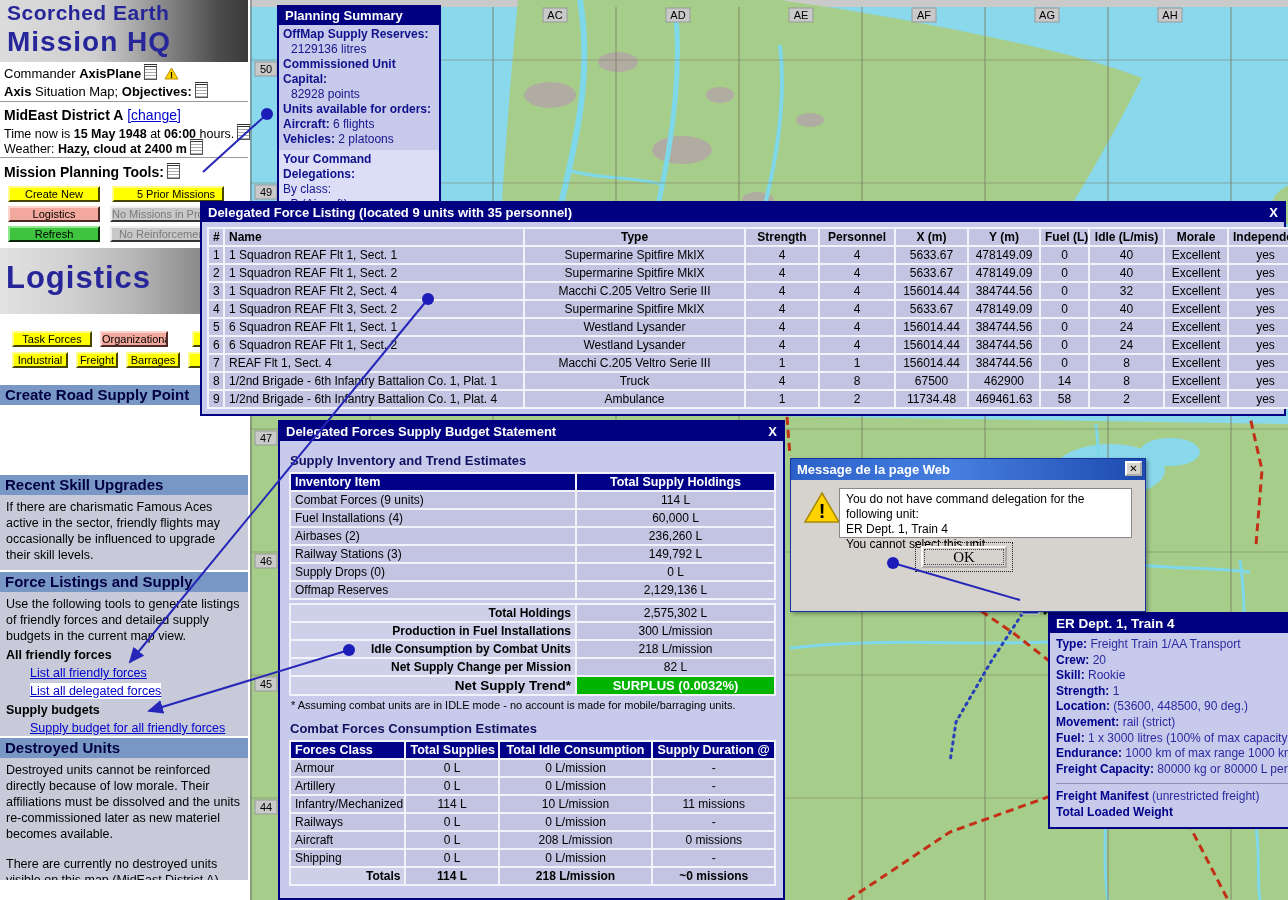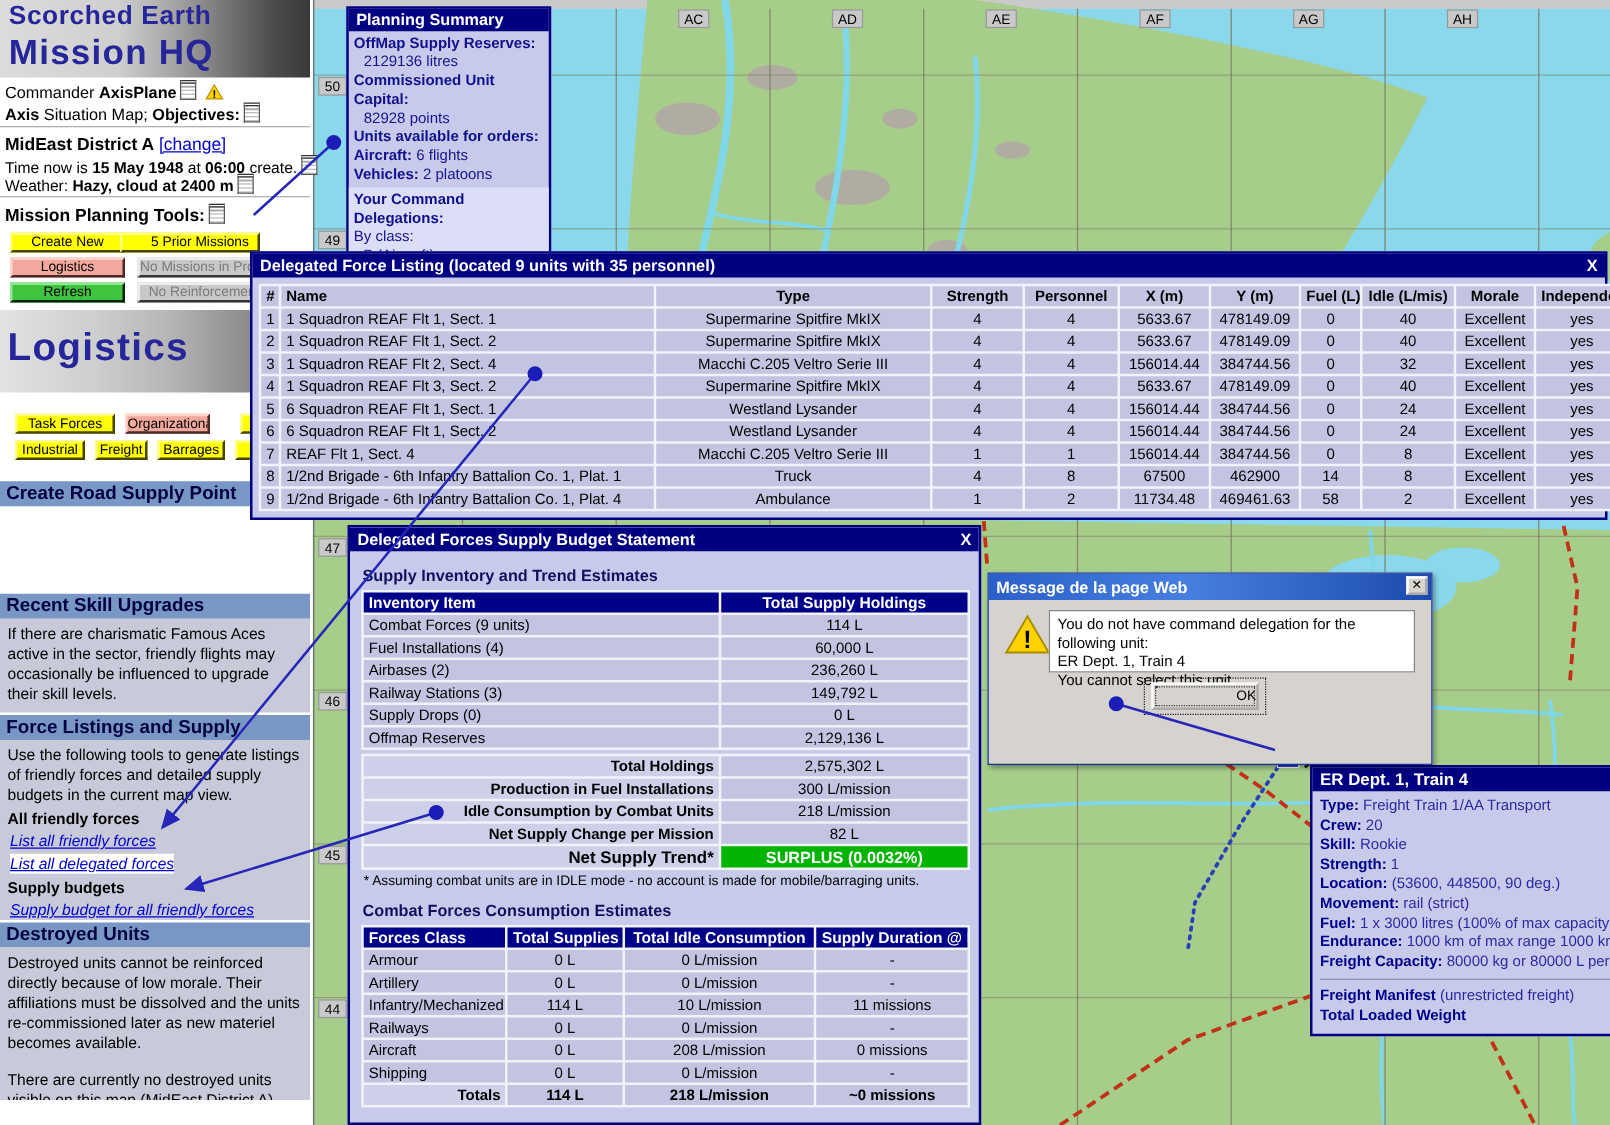--- a/index.html
+++ b/index.html
@@ -25,21 +25,21 @@
   .btn.gray{background:#c8c8c8;color:#7a7a7a;border-color:#eee #888 #888 #eee;}
   #logi-img{left:0;top:248px;width:248px;height:66px;
     background:linear-gradient(90deg,#e2e2e2 0%,#cfcfcf 30%,#b5b5b5 55%,#8f8f8f 78%,#707070 100%);}
   #logi-img .t{position:absolute;left:6px;top:12px;font-size:31px;font-weight:bold;color:#26269a;letter-spacing:1px;}
   .sect-head{position:absolute;left:0;width:248px;height:20px;background:#7997c4;color:#000042;
     font-size:15px;font-weight:bold;line-height:20px;padding-left:5px;box-sizing:border-box;}
   .sect-body{position:absolute;left:0;width:248px;background:#c8cada;color:#000;
     font-size:12.5px;line-height:16px;padding:4px 6px;box-sizing:border-box;overflow:hidden;}
   .sect-body p{margin:0 0 8px 0;}
   .sect-body .sub{font-weight:bold;margin:2px 0 1px 0;}
-  .sect-body .lk{display:inline-block;margin:1px 0 1px 2px;font-size:12.5px;font-style:italic;}
+  .sect-body .lk{display:inline-block;margin:1px 0 1px 24px;font-size:12.5px;}
   .sect-body .hl{background:#ffffff;}
   
   .panel{position:absolute;border:2px solid #000080;background:#c7caea;box-sizing:border-box;}
   .ptitle{background:#000080;color:#fff;font-weight:bold;font-size:13px;height:19px;line-height:19px;
     padding:0 6px;position:relative;}
   .pclose{position:absolute;right:6px;top:0;font-weight:bold;cursor:pointer;}
   
   table.gt{border-collapse:separate;border-spacing:2px;background:#f2f2fa;table-layout:fixed;}
   table.gt td{background:#c2c4e2;font-size:12px;color:#000;padding:1px 4px;height:14px;overflow:hidden;
     white-space:nowrap;text-align:center;}
@@ -66,22 +66,22 @@
   #dlg-title{height:21px;background:linear-gradient(90deg,#2a60c8,#477fe0 45%,#1c4aae);color:#fff;
     font-size:13px;font-weight:bold;line-height:21px;padding-left:6px;position:relative;}
   #dlg-x{position:absolute;right:3px;top:2px;width:17px;height:15px;background:#d8d5ce;
     border:2px outset #fff;font-size:10px;font-weight:bold;text-align:center;line-height:12px;color:#000;
     box-sizing:border-box;cursor:pointer;}
   #dlg-box{position:absolute;left:48px;top:29px;width:293px;height:50px;background:#fff;
     border:1px solid #888;font-size:12px;line-height:15px;padding:3px 6px;box-sizing:border-box;color:#000;}
   #ok-wrap{position:absolute;left:124px;top:83px;width:98px;height:30px;border:1px dotted #222;
     box-sizing:border-box;}
   #ok-btn{position:absolute;left:5px;top:3px;width:86px;height:22px;background:#d6d3ce;
-    border:2px outset #fff;font-size:11px;text-align:right;line-height:18px;box-sizing:border-box;cursor:pointer;
-    outline:1px dotted #444;outline-offset:-4px;}
+    border:2px outset #fff;font-size:15px;text-align:center;line-height:18px;box-sizing:border-box;cursor:pointer;
+    outline:1px dotted #444;outline-offset:-4px;font-family:Liberation Serif, serif;}
   
   #train{left:1048px;top:612px;width:256px;z-index:10;}
   #train .tbody{padding:4px 6px 6px 6px;}
   .tp-line{white-space:nowrap;overflow:hidden;font-size:12px;line-height:15.6px;}
   .tp-label{font-weight:bold;color:#00008b;}
   .tp-value{color:#2a2aa0;}
   .tp-div{border-top:1px solid #8f8fae;margin:6px 0 5px 0;}
   
   #psum{left:277px;top:5px;width:164px;z-index:10;}
   #psum .ptitle{height:18px;line-height:18px;font-size:13px;}
@@ -247,31 +247,31 @@
   </div>
   <div class="sb-line" style="top:82px;">
     <span class="b">Axis</span><span> Situation Map; </span><span class="b">Objectives:</span><span class="doc"></span>
   </div>
   <div class="hr" style="top:101px;"></div>
   <div class="sb-line" style="top:107px;font-size:14px;">
     <span class="b">MidEast District A</span>
     <span class="link">[change]</span>
   </div>
   <div class="sb-line" style="top:124px;font-size:12.5px;">
-    <span>Time now is </span><span class="b">15 May 1948</span><span> at </span><span class="b">06:00</span><span> create.</span><span class="doc"></span>
+    <span>Time now is </span><span class="b">15 May 1948</span><span> at </span><span class="b">06:00</span><span> hours.</span><span class="doc"></span>
   </div>
   <div class="sb-line" style="top:139px;font-size:12.5px;">
     <span>Weather: </span><span class="b">Hazy, cloud at 2400 m</span><span class="doc"></span>
   </div>
   <div class="hr" style="top:157px;"></div>
   <div class="sb-line b" style="top:163px;font-size:14px;">
     <span>Mission Planning Tools:</span><span class="doc"></span>
   </div>
   <div class="btn yellow" style="left:8px;top:186px;width:92px;">Create New</div>
-  <div class="btn yellow" style="left:96px;top:186px;width:112px;padding-left:16px;">5 Prior Missions</div>
+  <div class="btn yellow" style="left:112px;top:186px;width:112px;padding-left:16px;">5 Prior Missions</div>
   <div class="btn salmon" style="left:8px;top:206px;width:92px;">Logistics</div>
   <div class="btn gray" style="left:110px;top:206px;width:112px;">No Missions in Progress</div>
   <div class="btn green" style="left:8px;top:226px;width:92px;">Refresh</div>
   <div class="btn gray" style="left:110px;top:226px;width:112px;">No Reinforcements</div>
   <div id="logi-img" class="abs">
     <div class="t">Logistics</div>
   </div>
   <div class="btn yellow" style="left:12px;top:331px;width:80px;">Task Forces</div>
   <div class="btn salmon" style="left:100px;top:331px;width:68px;">Organizational</div>
   <div class="btn yellow" style="left:192px;top:331px;width:46px;">Pilot</div>

